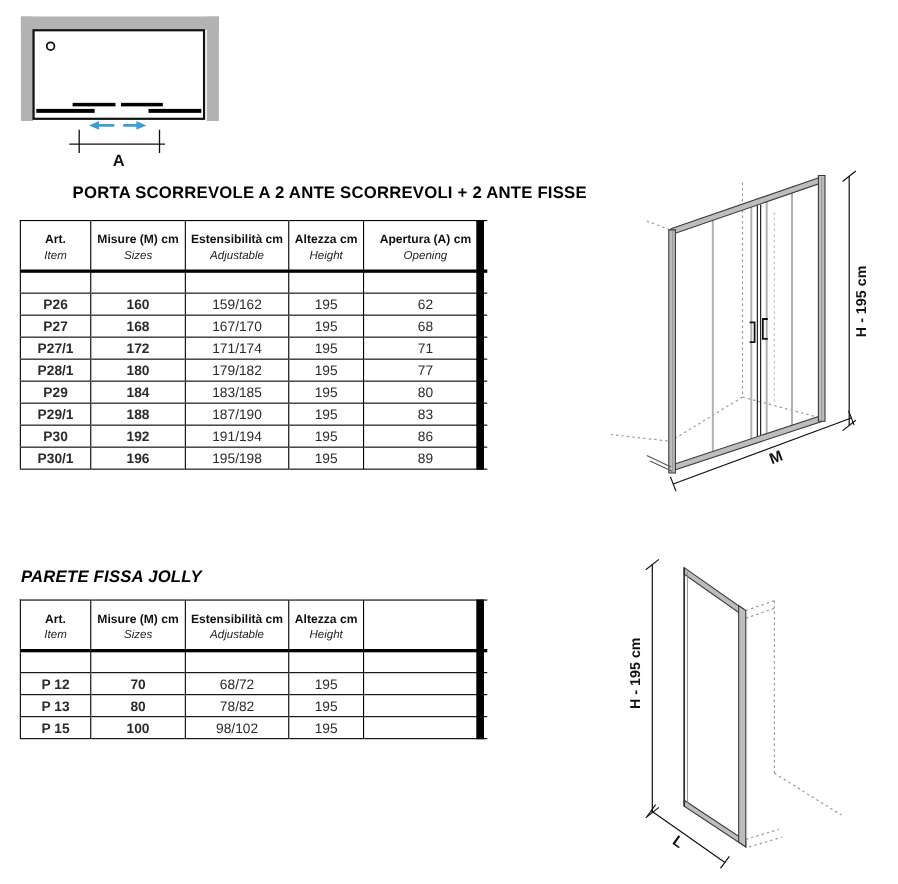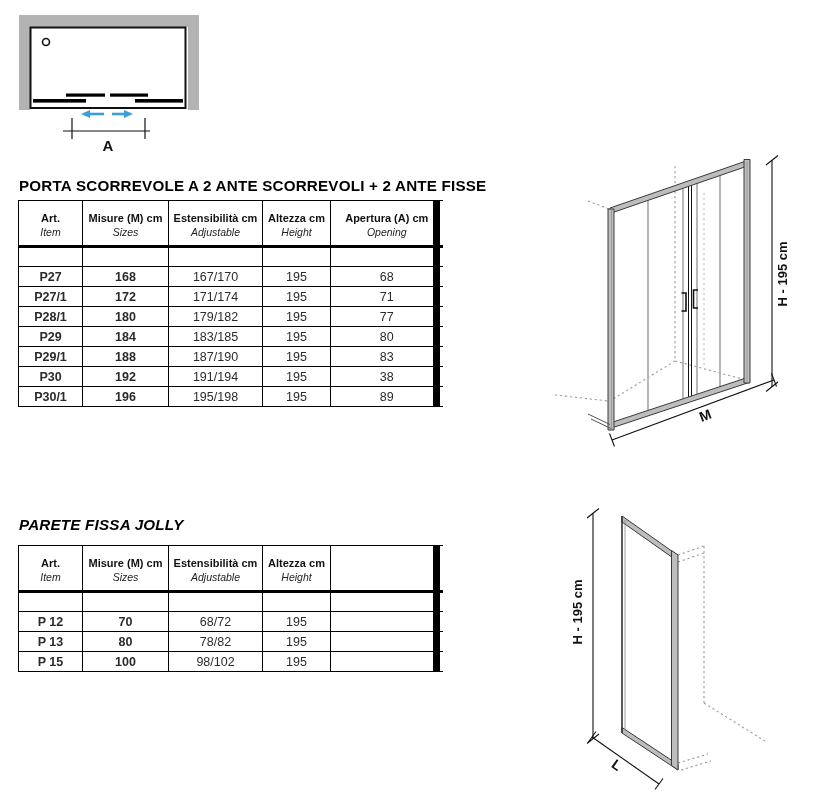--- a/index.html
+++ b/index.html
@@ -54,21 +54,21 @@
   </g>
 
   <g stroke="#111" stroke-width="1.2">
     <line x1="48" y1="123" x2="135" y2="123"></line>
     <line x1="57" y1="110" x2="57" y2="131"></line>
     <line x1="130" y1="110" x2="130" y2="131"></line>
   </g>
   <text x="93" y="143" text-anchor="middle" font-size="15" font-weight="bold">A</text>
 </svg>
 
-<div class="section-title" style="top:177px;">PORTA SCORREVOLE A 2 ANTE SCORREVOLI + 2 ANTE FISSE</div>
+<div class="section-title" style="top:167px;margin-left:47px;">PORTA SCORREVOLE A 2 ANTE SCORREVOLI + 2 ANTE FISSE</div>
 
 <div class="tbl" style="top:200px;">
   <table>
     <colgroup>
         <col style="width:64px">
         <col style="width:86px">
         <col style="width:94px">
         <col style="width:68px">
         <col style="width:112px">
       </colgroup>
@@ -98,20 +98,27 @@
       </thead>
     <tbody>
         <tr class="spacer">
           <td></td>
           <td></td>
           <td></td>
           <td></td>
           <td></td>
         </tr>
         <tr class="datarow">
+          <td class="c0">P26</td>
+          <td class="c1">160</td>
+          <td class="c2">159/162</td>
+          <td class="c3">195</td>
+          <td class="c4">62</td>
+        </tr>
+        <tr class="datarow">
           <td class="c0">P27</td>
           <td class="c1">168</td>
           <td class="c2">167/170</td>
           <td class="c3">195</td>
           <td class="c4">68</td>
         </tr>
         <tr class="datarow">
           <td class="c0">P27/1</td>
           <td class="c1">172</td>
           <td class="c2">171/174</td>
@@ -137,21 +144,21 @@
           <td class="c1">188</td>
           <td class="c2">187/190</td>
           <td class="c3">195</td>
           <td class="c4">83</td>
         </tr>
         <tr class="datarow">
           <td class="c0">P30</td>
           <td class="c1">192</td>
           <td class="c2">191/194</td>
           <td class="c3">195</td>
-          <td class="c4">38</td>
+          <td class="c4">86</td>
         </tr>
         <tr class="datarow">
           <td class="c0">P30/1</td>
           <td class="c1">196</td>
           <td class="c2">195/198</td>
           <td class="c3">195</td>
           <td class="c4">89</td>
         </tr>
       </tbody>
   </table>

